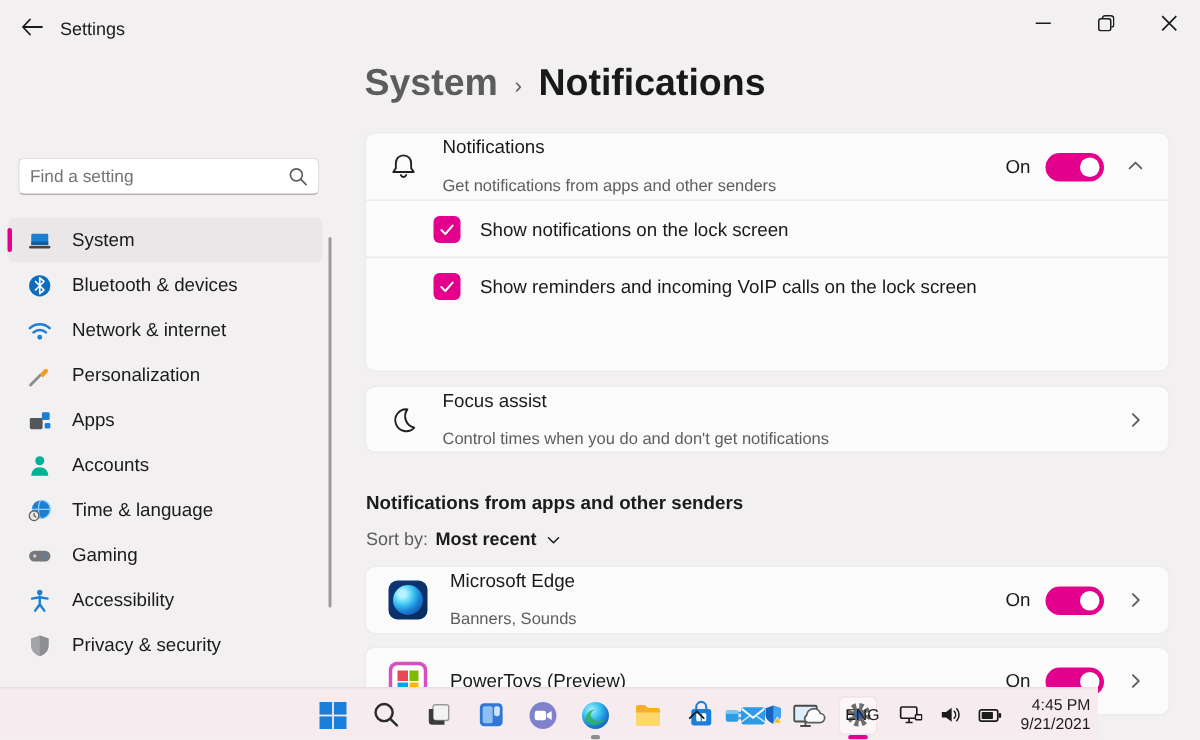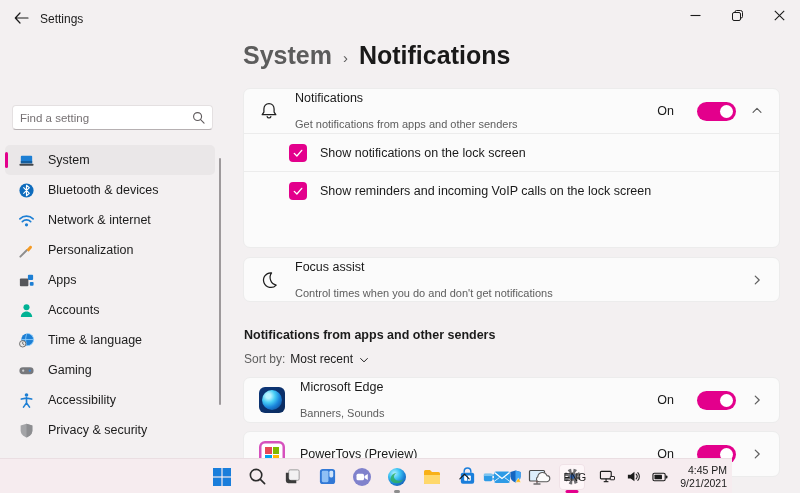--- a/index.html
+++ b/index.html
@@ -36,31 +36,31 @@
   .card{position:absolute;left:243px;width:537px;background:#fbfbfb;border:1px solid #ececec;border-radius:7px;box-sizing:border-box;overflow:hidden}
   .card-notif{top:88px;height:160px}
   .row-main{height:45px;display:flex;align-items:center;padding:0 15px;border-bottom:1px solid #ececec;box-sizing:border-box}
   .sub-row{height:38px;display:flex;align-items:center;gap:13px;padding:0 15px 0 45px;border-bottom:1px solid #ececec;box-sizing:border-box}
   .sub-row:last-child{border-bottom:none}
   .lead-ico{width:20px;height:20px;margin-right:16px;flex:0 0 20px}
   .tcol{display:flex;flex-direction:column;justify-content:center}
   .t1{font-size:12.5px;color:#1a1a1a;line-height:15px}
   .t2{font-size:11px;color:#5d5d5d;line-height:13px;margin-top:12px}
   .spacer{flex:1}
-  .state-lbl{font-size:12.5px;color:#1a1a1a;margin-right:23px}
+  .state-lbl{font-size:12.5px;color:#1a1a1a;margin-right:10px}
   .toggle{width:39px;height:19px;border-radius:10px;background:#e3008c;position:relative;cursor:pointer;flex:0 0 39px}
   .toggle .knob{position:absolute;top:3px;right:3px;width:13px;height:13px;border-radius:50%;background:#ffffff}
   .chev{margin-left:14px;flex:0 0 14px}
   .checkbox{width:18px;height:18px;border-radius:4px;background:#e3008c;display:flex;align-items:center;justify-content:center;cursor:pointer;flex:0 0 18px}
   .cb-lbl{font-size:12.5px;color:#1a1a1a}
   .card-focus{top:257px;height:45px;display:flex;align-items:center;padding:0 15px}
   .section-heading{position:absolute;left:244px;top:328px;font-size:12.5px;font-weight:700;color:#1b1b1b}
   .sort-row{position:absolute;left:244px;top:352px;display:flex;align-items:flex-end;gap:5px;cursor:pointer}
   .sort-lbl{font-size:12px;color:#5d5d5d}
-  .sort-val{font-size:12px;font-weight:400;color:#1b1b1b}
+  .sort-val{font-size:12px;font-weight:700;color:#1b1b1b}
   .card-app{height:46px;display:flex;align-items:center;padding:0 15px}
   .card-edge{top:377px}
   .card-pt{top:431px}
   .app-ico{width:26px;height:26px;border-radius:6px;margin-right:15px;flex:0 0 26px;position:relative}
   .edge-tile{background:linear-gradient(135deg,#0d3779,#0a2b5e)}
   .edge-tile .swirl{position:absolute;inset:3px;border-radius:50%;
     background:radial-gradient(circle at 32% 30%,#b8f3ff 0 12%,#47cdf4 34%,#1b86dc 58%,#1255a3 82%,#35d06e 100%)}
   .pt-tile{background:#fff;box-shadow:inset 0 0 0 2.5px #d651bd}
   .pt-grid{position:absolute;inset:6px;display:grid;grid-template-columns:1fr 1fr;grid-template-rows:1fr 1fr;gap:1px}
   .pt-grid span:nth-child(1){background:#e74856}.pt-grid span:nth-child(2){background:#7fba00}

